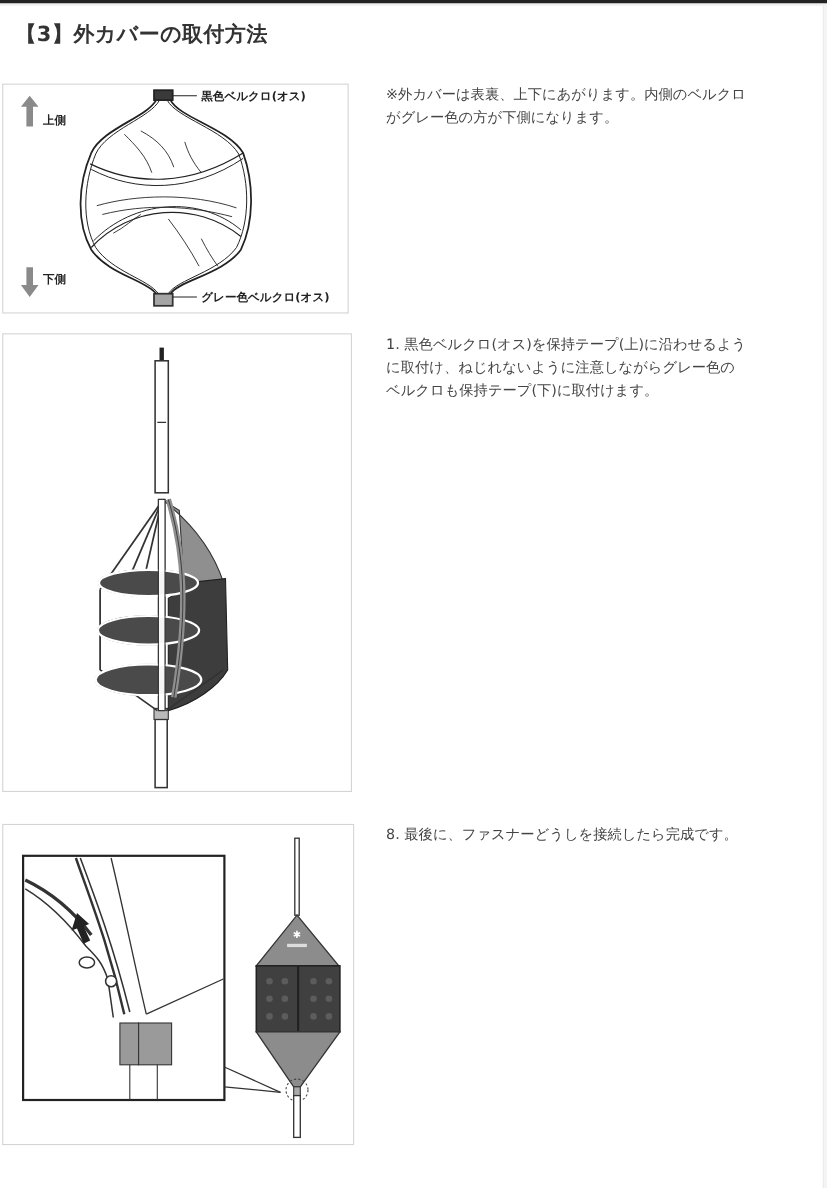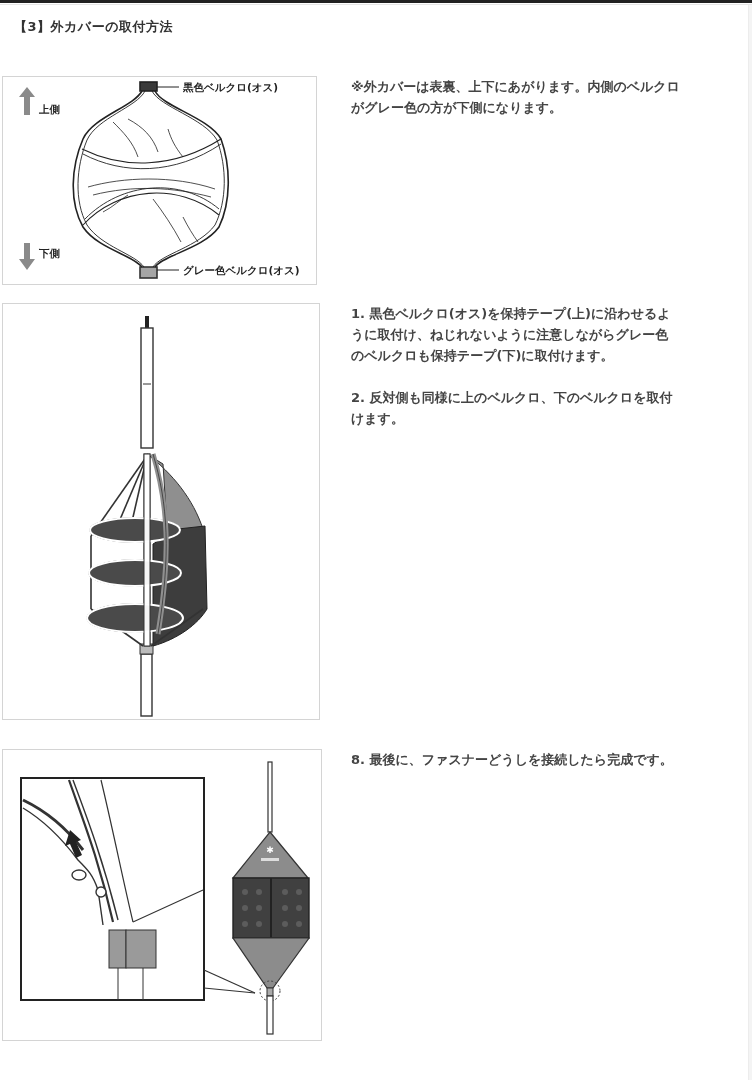--- a/index.html
+++ b/index.html
@@ -1,29 +1,29 @@
 <!DOCTYPE html>
 <html><head>
   <meta charset="utf-8">
   <style>
     * { box-sizing: border-box; margin: 0; padding: 0; }
     html, body { width: 752px; height: 1080px; background: #ffffff; overflow: hidden; }
     body { font-family: "DejaVu Sans", "Liberation Sans", sans-serif; color: #333333; position: relative; }
     .top-rule { position: absolute; left: 0; top: 0; width: 752px; height: 3px; background: #222222; }
     .top-rule2 { position: absolute; left: 0; top: 4px; width: 752px; height: 1px; background: #e6e6e6; }
     .right-edge { position: absolute; right: 0; top: 5px; width: 4px; height: 1075px; background: #f4f4f4; border-left: 1px solid #ececec; }
-    .page-title { position: absolute; left: 14px; top: 18px; font-size: 13px; font-weight: bold; color: #333333; letter-spacing: 0.5px; }
+    .page-title { position: absolute; left: 14px; top: 18px; font-size: 19px; font-weight: bold; color: #333333; letter-spacing: 0.5px; }
 
     .figure { position: absolute; border: 1px solid #d4d4d4; background: #ffffff; }
     .fig1 { left: 2px; top: 76px; width: 315px; height: 209px; }
     .fig2 { left: 2px; top: 303px; width: 318px; height: 417px; }
     .fig3 { left: 2px; top: 749px; width: 320px; height: 292px; }
     .figure svg { position: absolute; left: 0; top: 0; }
 
-    .desc { position: absolute; left: 351px; font-size: 13px; line-height: 21px; color: #444444; width: 330px; font-weight: bold; }
+    .desc { position: absolute; left: 351px; font-size: 13px; line-height: 21px; color: #444444; width: 330px; }
     .desc p { margin-bottom: 21px; }
     .desc1 { top: 76px; }
     .desc2 { top: 303px; }
     .desc3 { top: 749px; }
 
     .lbl { font-family: "DejaVu Sans", sans-serif; font-size: 10.5px; fill: #222222; font-weight: bold; }
   </style>
 </head>
 <body>
 
@@ -168,18 +168,17 @@
     </g>
   </svg>
 </div>
 
 <div class="desc desc1">
   <p>※外カバーは表裏、上下にあがります。内側のベルクロがグレー色の方が下側になります。</p>
 </div>
 
 <div class="desc desc2">
   <p>1. 黒色ベルクロ(オス)を保持テープ(上)に沿わせるように取付け、ねじれないように注意しながらグレー色のベルクロも保持テープ(下)に取付けます。</p>
-  <p>2. 反対側も同様に上のベルクロ、下のベルクロを取付けます。</p>
 </div>
 
 <div class="desc desc3">
   <p>8. 最後に、ファスナーどうしを接続したら完成です。</p>
 </div>
 
 </body></html>

